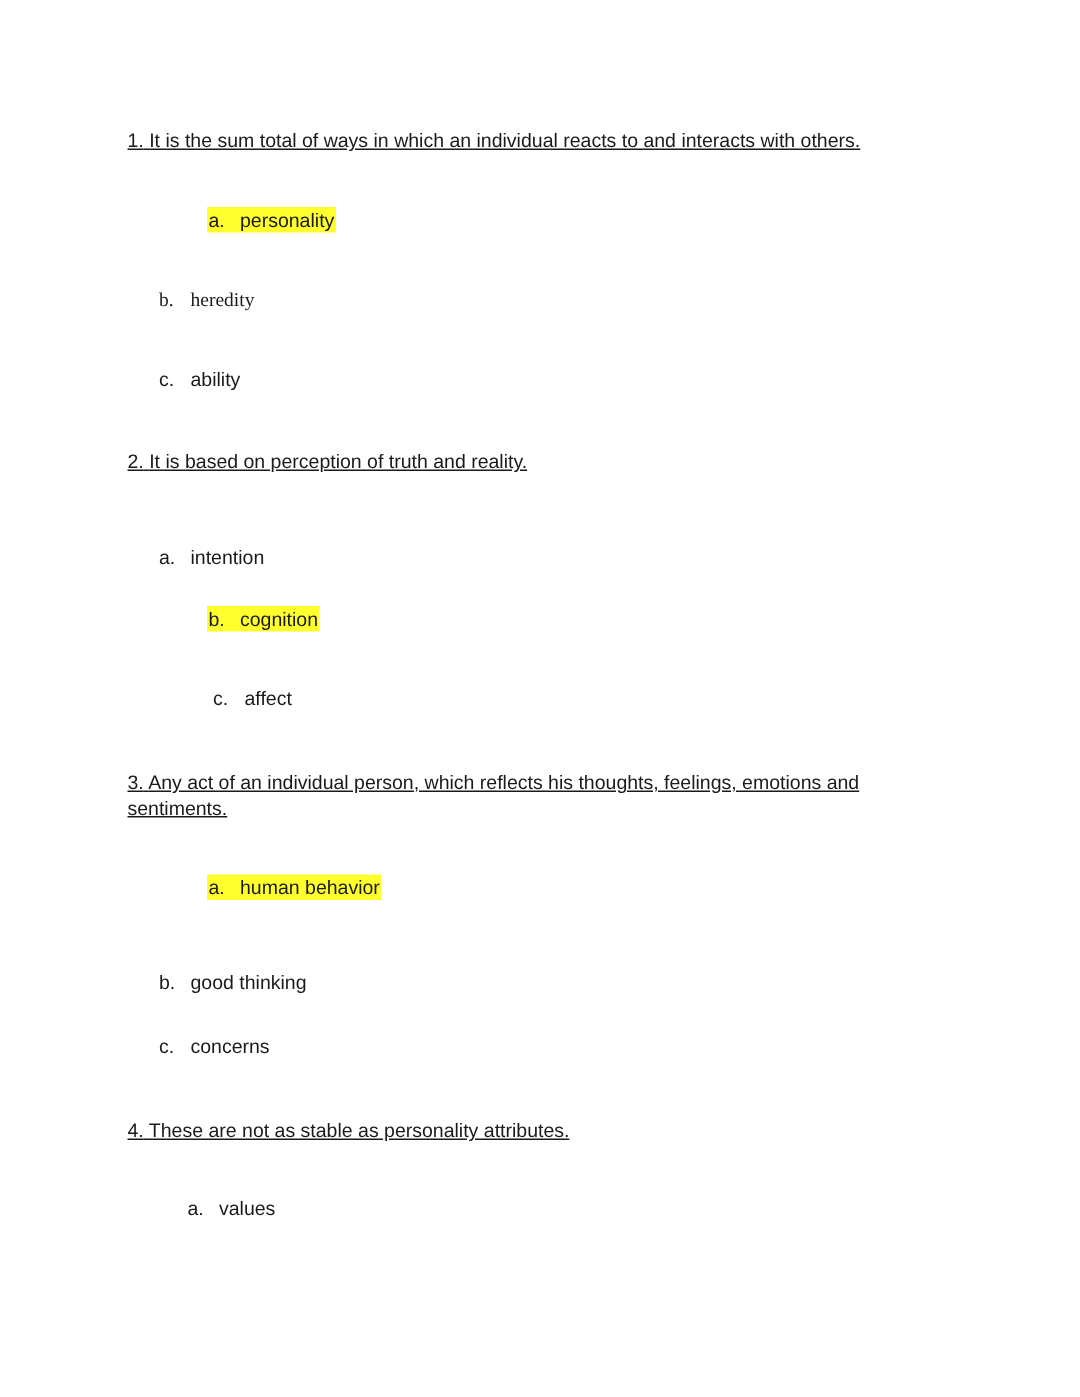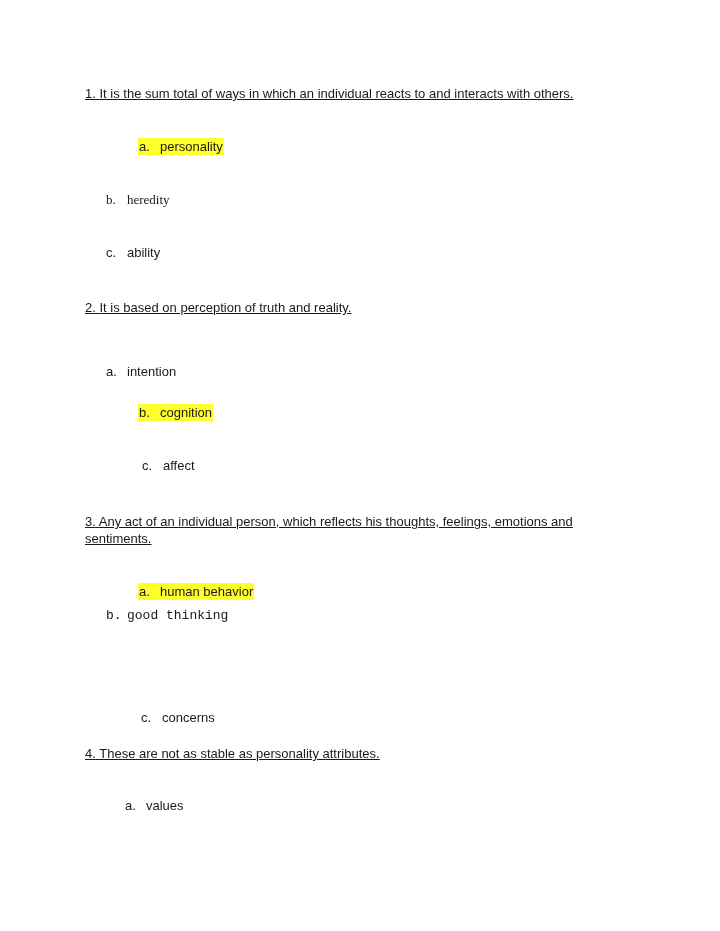--- a/index.html
+++ b/index.html
@@ -28,20 +28,20 @@
 </div>
 <div class="opt" style="top:364px;"><span class="txt"><span class="letter">a.</span><span>intention</span></span></div>
 <div class="opt hl" style="top:405px;"><span class="txt"><span class="letter">b.</span><span>cognition</span></span></div>
 <div class="opt" style="top:458px;margin-left:36px;"><span class="txt"><span class="letter">c.</span><span>affect</span></span></div>
 
 <div class="q" style="top:513px;">
   <span>3.</span>
   <span>Any act of an individual person, which reflects his thoughts, feelings, emotions and sentiments.</span>
 </div>
 <div class="opt hl" style="top:584px;"><span class="txt"><span class="letter">a.</span><span>human behavior</span></span></div>
-<div class="opt" style="top:608px;font-family:Liberation Mono, monospace;"><span class="txt"><span class="letter">b.</span><span>good thinking</span></span></div>
-<div class="opt" style="top:710px;margin-left:35px;"><span class="txt"><span class="letter">c.</span><span>concerns</span></span></div>
+<div class="opt" style="top:647px;"><span class="txt"><span class="letter">b.</span><span>good thinking</span></span></div>
+<div class="opt" style="top:690px;"><span class="txt"><span class="letter">c.</span><span>concerns</span></span></div>
 
 <div class="q" style="top:745px;">
   <span>4.</span>
   <span>These are not as stable as personality attributes.</span>
 </div>
 <div class="opt" style="top:798px;margin-left:19px;"><span class="txt"><span class="letter">a.</span><span>values</span></span></div>
 
 </body></html>

